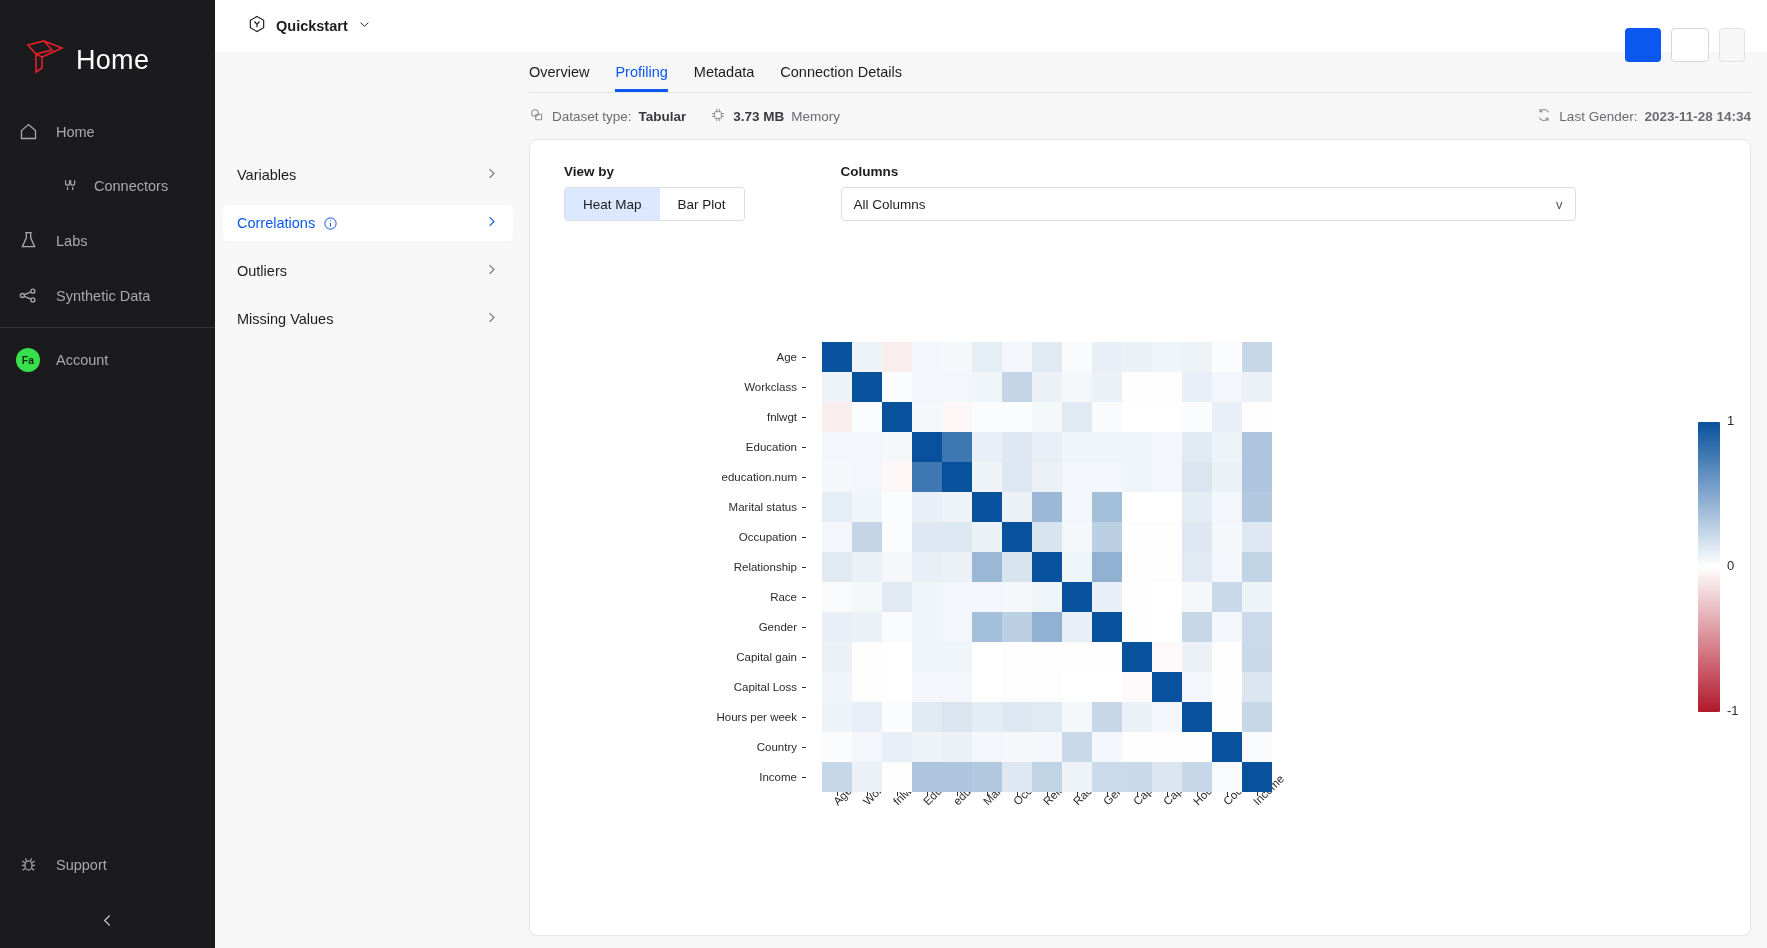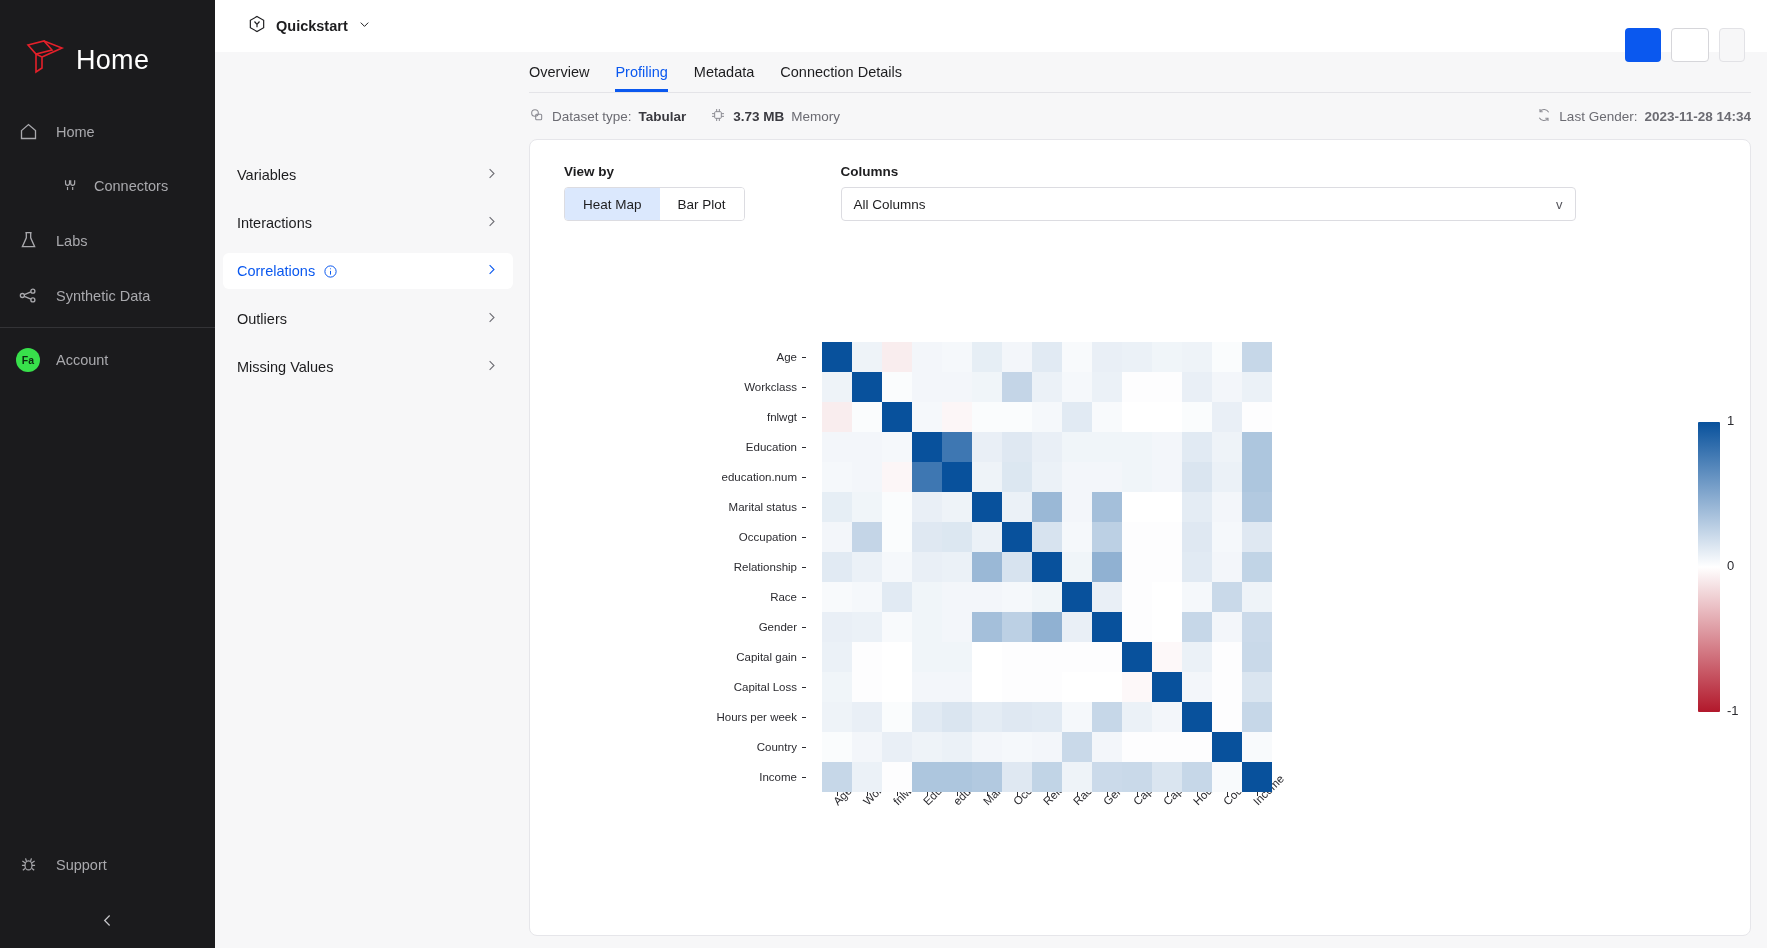--- a/index.html
+++ b/index.html
@@ -278,28 +278,20 @@
           <span>Last Gender:</span>
           <b>2023-11-28 14:34</b>
         </div>
       </div>
 
       <div class="body-row">
 
         <div class="accordion">
           <div class="acc-item">
             <span>Variables</span>
-            <span class="acc-chev">
-              <svg width="15" height="15" viewBox="0 0 24 24" fill="none" stroke="currentColor" stroke-width="1.7">
-                  <path d="M9 5 L16 12 L9 19"></path>
-                </svg>
-            </span>
-          </div>
-          <div class="acc-item">
-            <span>Interactions</span>
             <span class="acc-chev">
               <svg width="15" height="15" viewBox="0 0 24 24" fill="none" stroke="currentColor" stroke-width="1.7">
                   <path d="M9 5 L16 12 L9 19"></path>
                 </svg>
             </span>
           </div>
           <div class="acc-item active">
             <span>Correlations</span>
             <span class="info-i">
               <svg width="15" height="15" viewBox="0 0 24 24" fill="none" stroke="#0a58ef" stroke-width="1.6">

